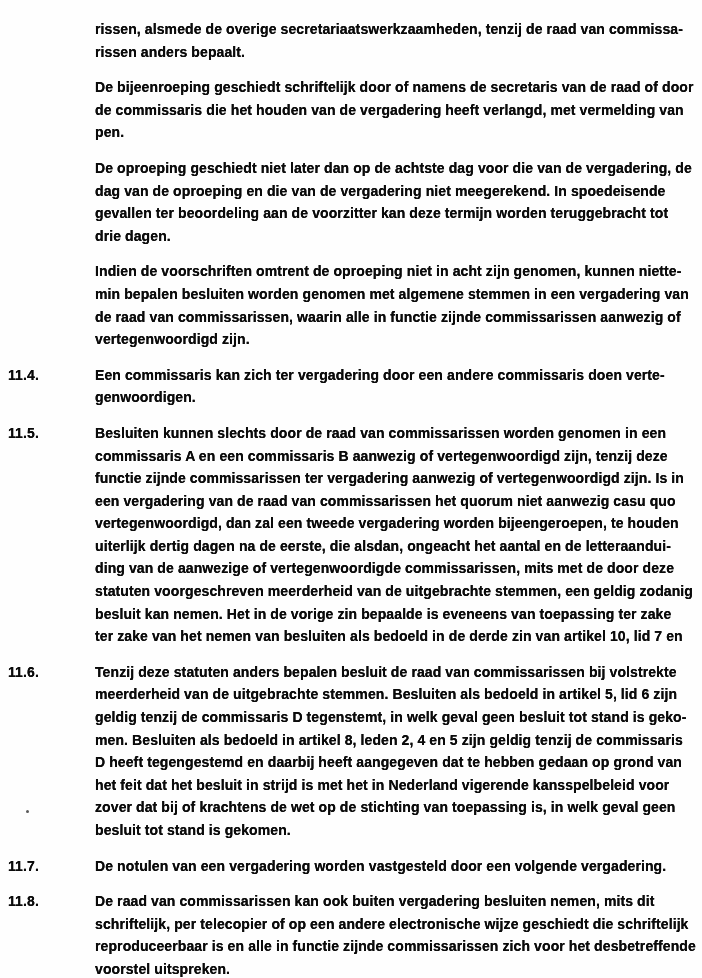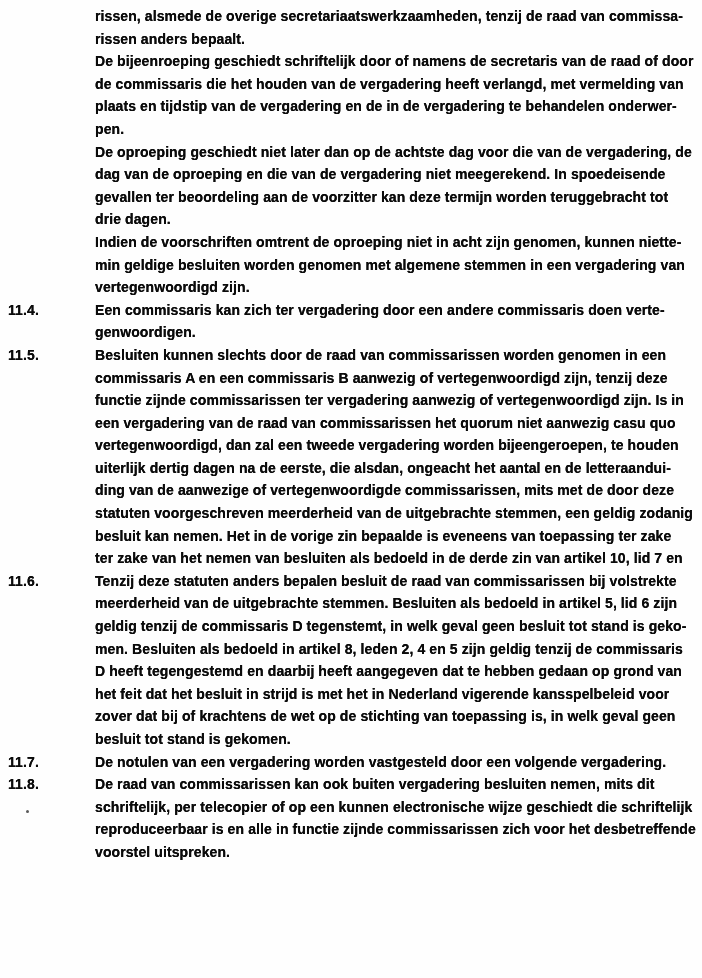--- a/index.html
+++ b/index.html
@@ -24,20 +24,21 @@
   .doc {
     position: absolute;
     top: 5px;
     left: 0;
     right: 0;
   }
   .section {
     position: relative;
     padding-left: 95px;
     padding-right: 4px;
+    margin-top: 13px;
   }
   .sec-num {
     position: absolute;
     left: 8px;
     top: 0;
     line-height: 22.6px;
   }
   .line {
     line-height: 22.6px;
     white-space: nowrap;
@@ -57,32 +58,32 @@
 
 <div class="page">
   <div class="doc" id="doc-body">
       <div class="section">
         <div class="line">rissen, alsmede de overige secretariaatswerkzaamheden, tenzij de raad van commissa-</div>
         <div class="line">rissen anders bepaalt.</div>
       </div>
       <div class="section">
         <div class="line">De bijeenroeping geschiedt schriftelijk door of namens de secretaris van de raad of door</div>
         <div class="line">de commissaris die het houden van de vergadering heeft verlangd, met vermelding van</div>
-        <div class="line">plaats en tijdstip van de vergadering en de in de vergadering te behandelen onderwer-</div>
         <div class="line">pen.</div>
       </div>
       <div class="section">
         <div class="line">De oproeping geschiedt niet later dan op de achtste dag voor die van de vergadering, de</div>
         <div class="line">dag van de oproeping en die van de vergadering niet meegerekend. In spoedeisende</div>
         <div class="line">gevallen ter beoordeling aan de voorzitter kan deze termijn worden teruggebracht tot</div>
         <div class="line">drie dagen.</div>
       </div>
       <div class="section">
         <div class="line">Indien de voorschriften omtrent de oproeping niet in acht zijn genomen, kunnen niette-</div>
-        <div class="line">min geldige besluiten worden genomen met algemene stemmen in een vergadering van</div>
+        <div class="line">min bepalen besluiten worden genomen met algemene stemmen in een vergadering van</div>
+        <div class="line">de raad van commissarissen, waarin alle in functie zijnde commissarissen aanwezig of</div>
         <div class="line">vertegenwoordigd zijn.</div>
       </div>
       <div class="section">
         <span class="sec-num">11.4.</span>
         <div class="line">Een commissaris kan zich ter vergadering door een andere commissaris doen verte-</div>
         <div class="line">genwoordigen.</div>
       </div>
       <div class="section">
         <span class="sec-num">11.5.</span>
         <div class="line">Besluiten kunnen slechts door de raad van commissarissen worden genomen in een</div>
@@ -107,19 +108,19 @@
         <div class="line">zover dat bij of krachtens de wet op de stichting van toepassing is, in welk geval geen</div>
         <div class="line">besluit tot stand is gekomen.</div>
       </div>
       <div class="section">
         <span class="sec-num">11.7.</span>
         <div class="line">De notulen van een vergadering worden vastgesteld door een volgende vergadering.</div>
       </div>
       <div class="section">
         <span class="sec-num">11.8.</span>
         <div class="line">De raad van commissarissen kan ook buiten vergadering besluiten nemen, mits dit</div>
-        <div class="line">schriftelijk, per telecopier of op een kunnen electronische wijze geschiedt die schriftelijk</div>
+        <div class="line">schriftelijk, per telecopier of op een andere electronische wijze geschiedt die schriftelijk</div>
         <div class="line">reproduceerbaar is en alle in functie zijnde commissarissen zich voor het desbetreffende</div>
         <div class="line">voorstel uitspreken.</div>
       </div>
     </div>
   <div class="speck"></div>
 </div>
 
 </body></html>

